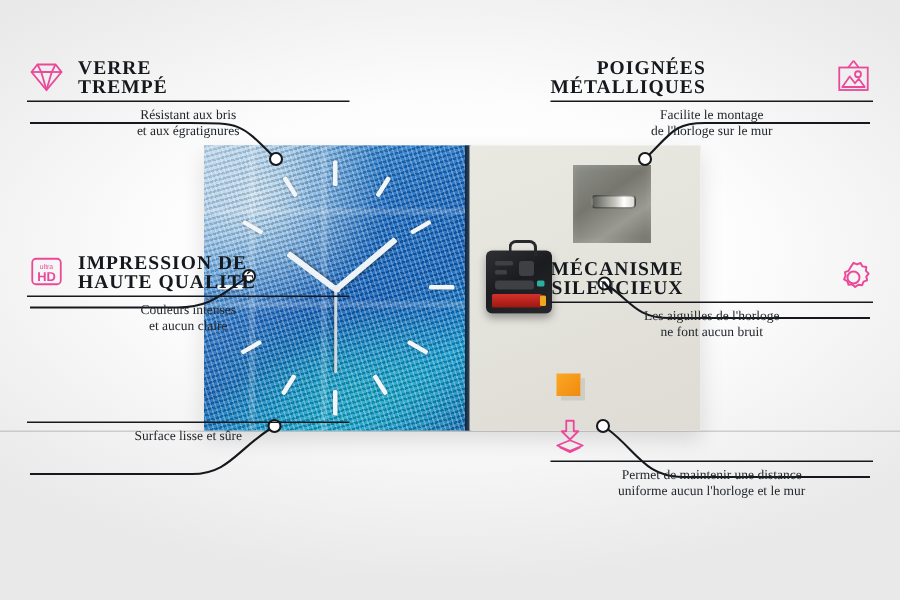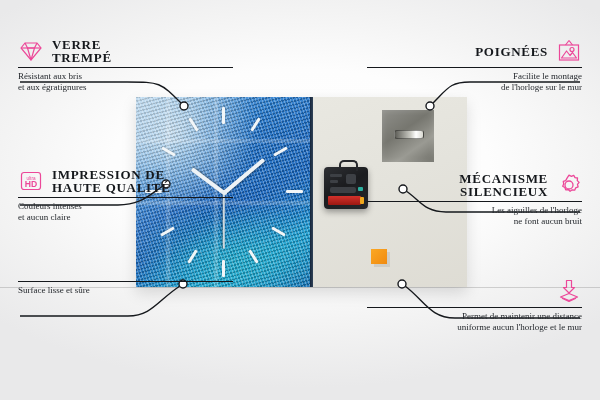--- a/index.html
+++ b/index.html
@@ -76,27 +76,27 @@
   .base-shadow{
     position:absolute;left:120px;top:282px;width:362px;height:16px;
     background:radial-gradient(ellipse 50% 50% at 50% 0%, rgba(0,0,0,.22) 0%, rgba(0,0,0,0) 75%);
   }
   .floor-line{position:absolute;left:0;top:287px;width:600px;height:1px;background:rgba(120,120,120,.30);}
   
   .callout{position:absolute;width:215px;}
   .callout.left{text-align:left;}
   .callout.right{text-align:right;}
   .c-head{display:flex;align-items:center;gap:8px;}
-  .callout.right .c-head{justify-content:flex-end;}
+  .callout.right .c-head{justify-content:space-between;}
   .c-title{
     font-weight:bold;font-size:13px;letter-spacing:.7px;color:#15181c;
     line-height:13px;text-transform:uppercase;
   }
   .c-rule{height:1px;background:#15181c;margin:3px 0 3px 0;}
-  .c-desc{font-size:9px;line-height:11px;color:#24282d;font-style:normal;}
+  .c-desc{font-size:9px;line-height:11px;color:#24282d;font-style:normal;text-align:center;}
   .c-icon{width:26px;height:26px;flex:0 0 26px;color:#ec4899;}
   .c-icon svg{display:block;width:26px;height:26px;}
   svg.lines{position:absolute;left:0;top:0;width:600px;height:400px;pointer-events:none;}
 </style>
 </head>
 <body>
 
 <div id="stage">
 
   <div class="base-shadow"></div>
@@ -218,20 +218,21 @@
 <div class="callout left" style="left:18px;top:278px;">
   <div class="c-rule"></div>
   <div class="c-desc">Surface lisse et sûre</div>
   <div class="c-desc"></div>
 </div>
 
 <div class="callout right" style="left:367px;top:38px;">
   <div class="c-head">
     <div>
       <div class="c-title">POIGNÉES</div>
+      <div class="c-title">MÉTALLIQUES</div>
     </div>
     <span class="c-icon">
       <svg viewBox="0 0 26 26">
           <g fill="none" stroke="currentColor" stroke-width="1.2">
         <path d="M13 2.5 L9.5 7 M13 2.5 L16.5 7"></path>
         <rect x="3.5" y="7" width="19" height="15"></rect>
         <path d="M5.5 20 L10.5 13 L14 17.5 L16.5 14.5 L20.5 20 Z" stroke-linejoin="round"></path>
         <circle cx="16" cy="11.5" r="2"></circle>
       </g>
         </svg>

